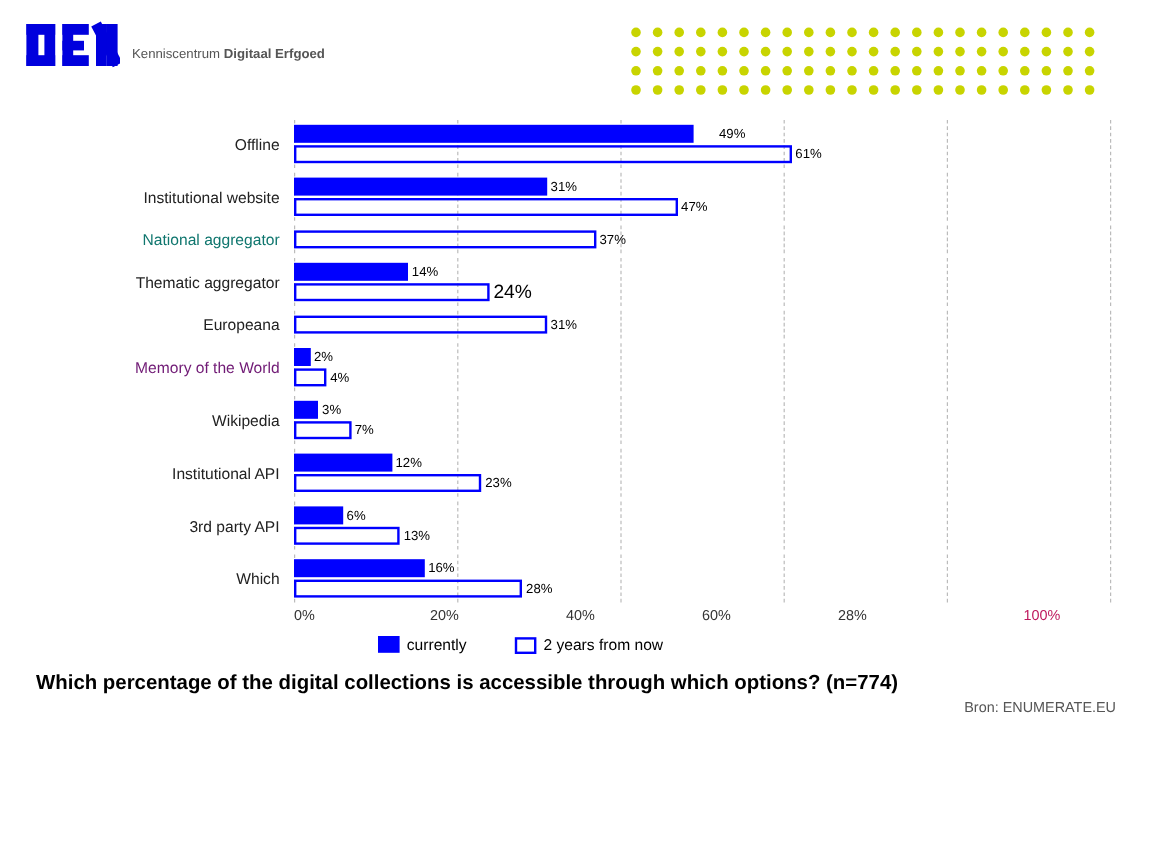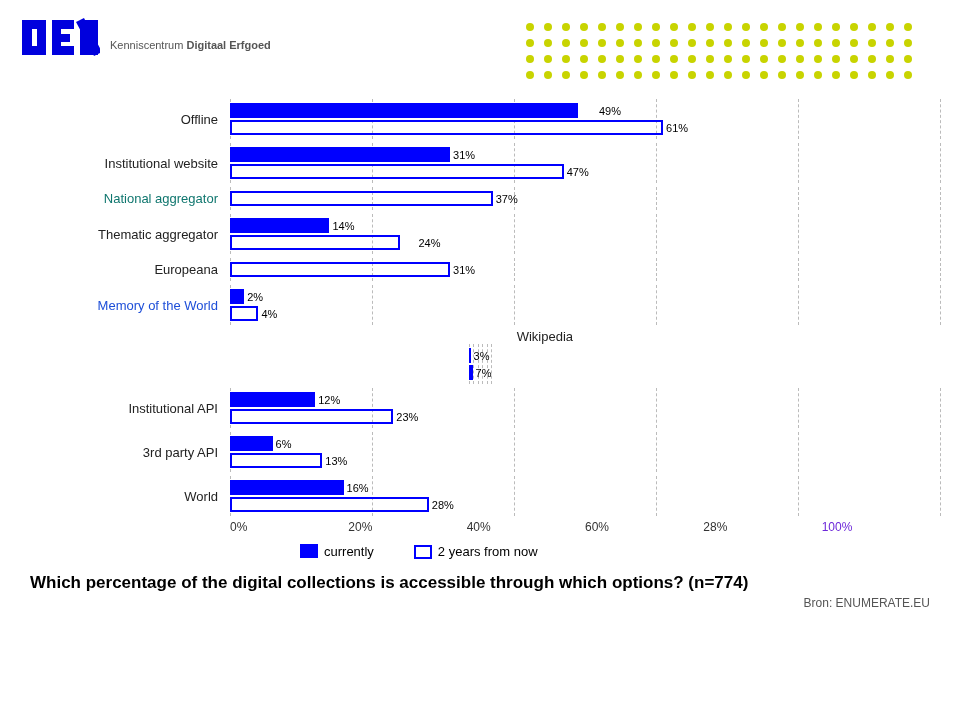--- a/index.html
+++ b/index.html
@@ -123,21 +123,21 @@
         <circle cx="298" cy="60" r="4" fill="#c8d400"></circle>
         <circle cx="316" cy="60" r="4" fill="#c8d400"></circle>
         <circle cx="334" cy="60" r="4" fill="#c8d400"></circle>
         <circle cx="352" cy="60" r="4" fill="#c8d400"></circle>
         <circle cx="370" cy="60" r="4" fill="#c8d400"></circle>
         <circle cx="388" cy="60" r="4" fill="#c8d400"></circle>
       </svg>
   </div>
 </div>
 
-<div style="padding: 0 20px;">
+<div style="padding: 0 35px;">
 
   <div style="position:relative; margin-left: 0;">
 
     <div id="chart-rows">
         <div style="display: flex; align-items: center; margin-bottom: 4px;">
           <div style="width: 210px; text-align: right; padding-right: 12px; font-size: 13px; color: rgb(34, 34, 34); flex-shrink: 0;">Offline</div>
           <div style="position: relative; flex: 1 1 0%; padding: 3px 0px;">
             <div style="position: absolute; top: 0px; bottom: 0px; left: 0%; border-left: 1px dashed rgb(187, 187, 187); pointer-events: none;"></div>
             <div style="position: absolute; top: 0px; bottom: 0px; left: 20%; border-left: 1px dashed rgb(187, 187, 187); pointer-events: none;"></div>
             <div style="position: absolute; top: 0px; bottom: 0px; left: 40%; border-left: 1px dashed rgb(187, 187, 187); pointer-events: none;"></div>
@@ -196,59 +196,59 @@
             <div style="position: absolute; top: 0px; bottom: 0px; left: 40%; border-left: 1px dashed rgb(187, 187, 187); pointer-events: none;"></div>
             <div style="position: absolute; top: 0px; bottom: 0px; left: 60%; border-left: 1px dashed rgb(187, 187, 187); pointer-events: none;"></div>
             <div style="position: absolute; top: 0px; bottom: 0px; left: 80%; border-left: 1px dashed rgb(187, 187, 187); pointer-events: none;"></div>
             <div style="position: absolute; top: 0px; bottom: 0px; left: 100%; border-left: 1px dashed rgb(187, 187, 187); pointer-events: none;"></div>
             <div style="display: flex; align-items: center; height: 17px; position: relative; z-index: 1;">
               <div style="height: 15px; background: rgb(0, 0, 255); width: 14%; min-width: 2px;"></div>
               <span style="font-size: 11px; margin-left: 3px; color: rgb(0, 0, 0);">14%</span>
             </div>
             <div style="display: flex; align-items: center; height: 17px; position: relative; z-index: 1;">
               <div style="height: 15px; background: transparent; border: 2px solid rgb(0, 0, 255); width: 24%; min-width: 4px;"></div>
-              <span style="font-size: 11px; margin-left: 18px; color: rgb(0, 0, 0);">24%</span>
+              <span style="font-size: 16px; margin-left: 3px; color: rgb(0, 0, 0);">24%</span>
             </div>
           </div>
         </div>
         <div style="display: flex; align-items: center; margin-bottom: 4px;">
           <div style="width: 210px; text-align: right; padding-right: 12px; font-size: 13px; color: rgb(34, 34, 34); flex-shrink: 0;">Europeana</div>
           <div style="position: relative; flex: 1 1 0%; padding: 3px 0px;">
             <div style="position: absolute; top: 0px; bottom: 0px; left: 0%; border-left: 1px dashed rgb(187, 187, 187); pointer-events: none;"></div>
             <div style="position: absolute; top: 0px; bottom: 0px; left: 20%; border-left: 1px dashed rgb(187, 187, 187); pointer-events: none;"></div>
             <div style="position: absolute; top: 0px; bottom: 0px; left: 40%; border-left: 1px dashed rgb(187, 187, 187); pointer-events: none;"></div>
             <div style="position: absolute; top: 0px; bottom: 0px; left: 60%; border-left: 1px dashed rgb(187, 187, 187); pointer-events: none;"></div>
             <div style="position: absolute; top: 0px; bottom: 0px; left: 80%; border-left: 1px dashed rgb(187, 187, 187); pointer-events: none;"></div>
             <div style="position: absolute; top: 0px; bottom: 0px; left: 100%; border-left: 1px dashed rgb(187, 187, 187); pointer-events: none;"></div>
             <div style="display: flex; align-items: center; height: 17px; position: relative; z-index: 1;">
               <div style="height: 15px; background: transparent; border: 2px solid rgb(0, 0, 255); width: 31%; min-width: 4px;"></div>
               <span style="font-size: 11px; margin-left: 3px; color: rgb(0, 0, 0);">31%</span>
             </div>
           </div>
         </div>
         <div style="display: flex; align-items: center; margin-bottom: 4px;">
-          <div style="width: 210px; text-align: right; padding-right: 12px; font-size: 13px; color: #1d4ed8; flex-shrink: 0;">Memory of the World</div>
+          <div style="width: 210px; text-align: right; padding-right: 12px; font-size: 13px; color: #701a75; flex-shrink: 0;">Memory of the World</div>
           <div style="position: relative; flex: 1 1 0%; padding: 3px 0px;">
             <div style="position: absolute; top: 0px; bottom: 0px; left: 0%; border-left: 1px dashed rgb(187, 187, 187); pointer-events: none;"></div>
             <div style="position: absolute; top: 0px; bottom: 0px; left: 20%; border-left: 1px dashed rgb(187, 187, 187); pointer-events: none;"></div>
             <div style="position: absolute; top: 0px; bottom: 0px; left: 40%; border-left: 1px dashed rgb(187, 187, 187); pointer-events: none;"></div>
             <div style="position: absolute; top: 0px; bottom: 0px; left: 60%; border-left: 1px dashed rgb(187, 187, 187); pointer-events: none;"></div>
             <div style="position: absolute; top: 0px; bottom: 0px; left: 80%; border-left: 1px dashed rgb(187, 187, 187); pointer-events: none;"></div>
             <div style="position: absolute; top: 0px; bottom: 0px; left: 100%; border-left: 1px dashed rgb(187, 187, 187); pointer-events: none;"></div>
             <div style="display: flex; align-items: center; height: 17px; position: relative; z-index: 1;">
               <div style="height: 15px; background: rgb(0, 0, 255); width: 2%; min-width: 2px;"></div>
               <span style="font-size: 11px; margin-left: 3px; color: rgb(0, 0, 0);">2%</span>
             </div>
             <div style="display: flex; align-items: center; height: 17px; position: relative; z-index: 1;">
               <div style="height: 15px; background: transparent; border: 2px solid rgb(0, 0, 255); width: 4%; min-width: 4px;"></div>
               <span style="font-size: 11px; margin-left: 3px; color: rgb(0, 0, 0);">4%</span>
             </div>
           </div>
         </div>
-        <div style="display: flex; align-items: center; margin-bottom: 4px; flex-direction: column;">
+        <div style="display: flex; align-items: center; margin-bottom: 4px;">
           <div style="width: 210px; text-align: right; padding-right: 12px; font-size: 13px; color: rgb(34, 34, 34); flex-shrink: 0;">Wikipedia</div>
           <div style="position: relative; flex: 1 1 0%; padding: 3px 0px;">
             <div style="position: absolute; top: 0px; bottom: 0px; left: 0%; border-left: 1px dashed rgb(187, 187, 187); pointer-events: none;"></div>
             <div style="position: absolute; top: 0px; bottom: 0px; left: 20%; border-left: 1px dashed rgb(187, 187, 187); pointer-events: none;"></div>
             <div style="position: absolute; top: 0px; bottom: 0px; left: 40%; border-left: 1px dashed rgb(187, 187, 187); pointer-events: none;"></div>
             <div style="position: absolute; top: 0px; bottom: 0px; left: 60%; border-left: 1px dashed rgb(187, 187, 187); pointer-events: none;"></div>
             <div style="position: absolute; top: 0px; bottom: 0px; left: 80%; border-left: 1px dashed rgb(187, 187, 187); pointer-events: none;"></div>
             <div style="position: absolute; top: 0px; bottom: 0px; left: 100%; border-left: 1px dashed rgb(187, 187, 187); pointer-events: none;"></div>
             <div style="display: flex; align-items: center; height: 17px; position: relative; z-index: 1;">
               <div style="height: 15px; background: rgb(0, 0, 255); width: 3%; min-width: 2px;"></div>
@@ -292,21 +292,21 @@
               <div style="height: 15px; background: rgb(0, 0, 255); width: 6%; min-width: 2px;"></div>
               <span style="font-size: 11px; margin-left: 3px; color: rgb(0, 0, 0);">6%</span>
             </div>
             <div style="display: flex; align-items: center; height: 17px; position: relative; z-index: 1;">
               <div style="height: 15px; background: transparent; border: 2px solid rgb(0, 0, 255); width: 13%; min-width: 4px;"></div>
               <span style="font-size: 11px; margin-left: 3px; color: rgb(0, 0, 0);">13%</span>
             </div>
           </div>
         </div>
         <div style="display: flex; align-items: center; margin-bottom: 4px;">
-          <div style="width: 210px; text-align: right; padding-right: 12px; font-size: 13px; color: rgb(34, 34, 34); flex-shrink: 0;">World</div>
+          <div style="width: 210px; text-align: right; padding-right: 12px; font-size: 13px; color: rgb(34, 34, 34); flex-shrink: 0;">Which</div>
           <div style="position: relative; flex: 1 1 0%; padding: 3px 0px;">
             <div style="position: absolute; top: 0px; bottom: 0px; left: 0%; border-left: 1px dashed rgb(187, 187, 187); pointer-events: none;"></div>
             <div style="position: absolute; top: 0px; bottom: 0px; left: 20%; border-left: 1px dashed rgb(187, 187, 187); pointer-events: none;"></div>
             <div style="position: absolute; top: 0px; bottom: 0px; left: 40%; border-left: 1px dashed rgb(187, 187, 187); pointer-events: none;"></div>
             <div style="position: absolute; top: 0px; bottom: 0px; left: 60%; border-left: 1px dashed rgb(187, 187, 187); pointer-events: none;"></div>
             <div style="position: absolute; top: 0px; bottom: 0px; left: 80%; border-left: 1px dashed rgb(187, 187, 187); pointer-events: none;"></div>
             <div style="position: absolute; top: 0px; bottom: 0px; left: 100%; border-left: 1px dashed rgb(187, 187, 187); pointer-events: none;"></div>
             <div style="display: flex; align-items: center; height: 17px; position: relative; z-index: 1;">
               <div style="height: 15px; background: rgb(0, 0, 255); width: 16%; min-width: 2px;"></div>
               <span style="font-size: 11px; margin-left: 3px; color: rgb(0, 0, 0);">16%</span>
@@ -318,21 +318,21 @@
           </div>
         </div>
       </div>
 
     <div style="display:flex; margin-left: 210px; margin-top: 4px;">
       <div style="flex:1; font-size:12px; color:#333; text-align:left;">0%</div>
       <div style="flex:1; font-size:12px; color:#333; text-align:left;">20%</div>
       <div style="flex:1; font-size:12px; color:#333; text-align:left;">40%</div>
       <div style="flex:1; font-size:12px; color:#333; text-align:left;">60%</div>
       <div style="flex:1; font-size:12px; color:#333; text-align:left;">28%</div>
-      <div style="flex:1; font-size:12px; color:#6d28d9; text-align:left;">100%</div>
+      <div style="flex:1; font-size:12px; color:#be185d; text-align:center;">100%</div>
     </div>
 
     <div style="display:flex; align-items:center; gap:40px; margin-left:280px; margin-top:10px; font-size:13px;">
       <div style="display:flex; align-items:flex-start; gap:6px;">
         <div style="width:18px; height:14px; background:#0000ff;"></div>
         <span>currently</span>
       </div>
       <div style="display:flex; align-items:center; gap:6px;">
         <div style="width:18px; height:14px; border:2px solid #0000ff; background:transparent;"></div>
         <span>2 years from now</span>

